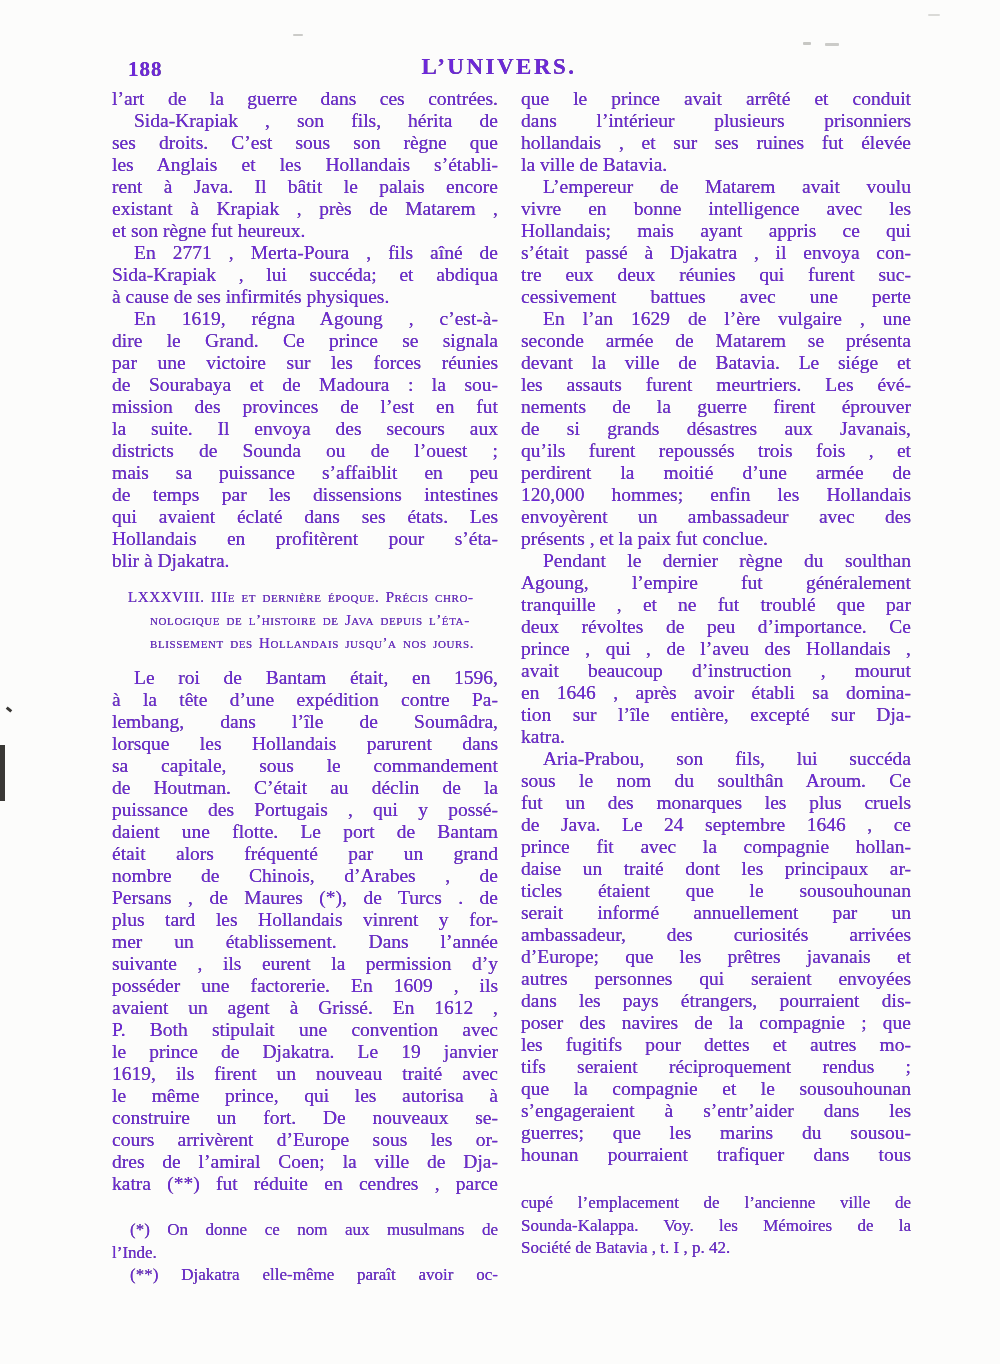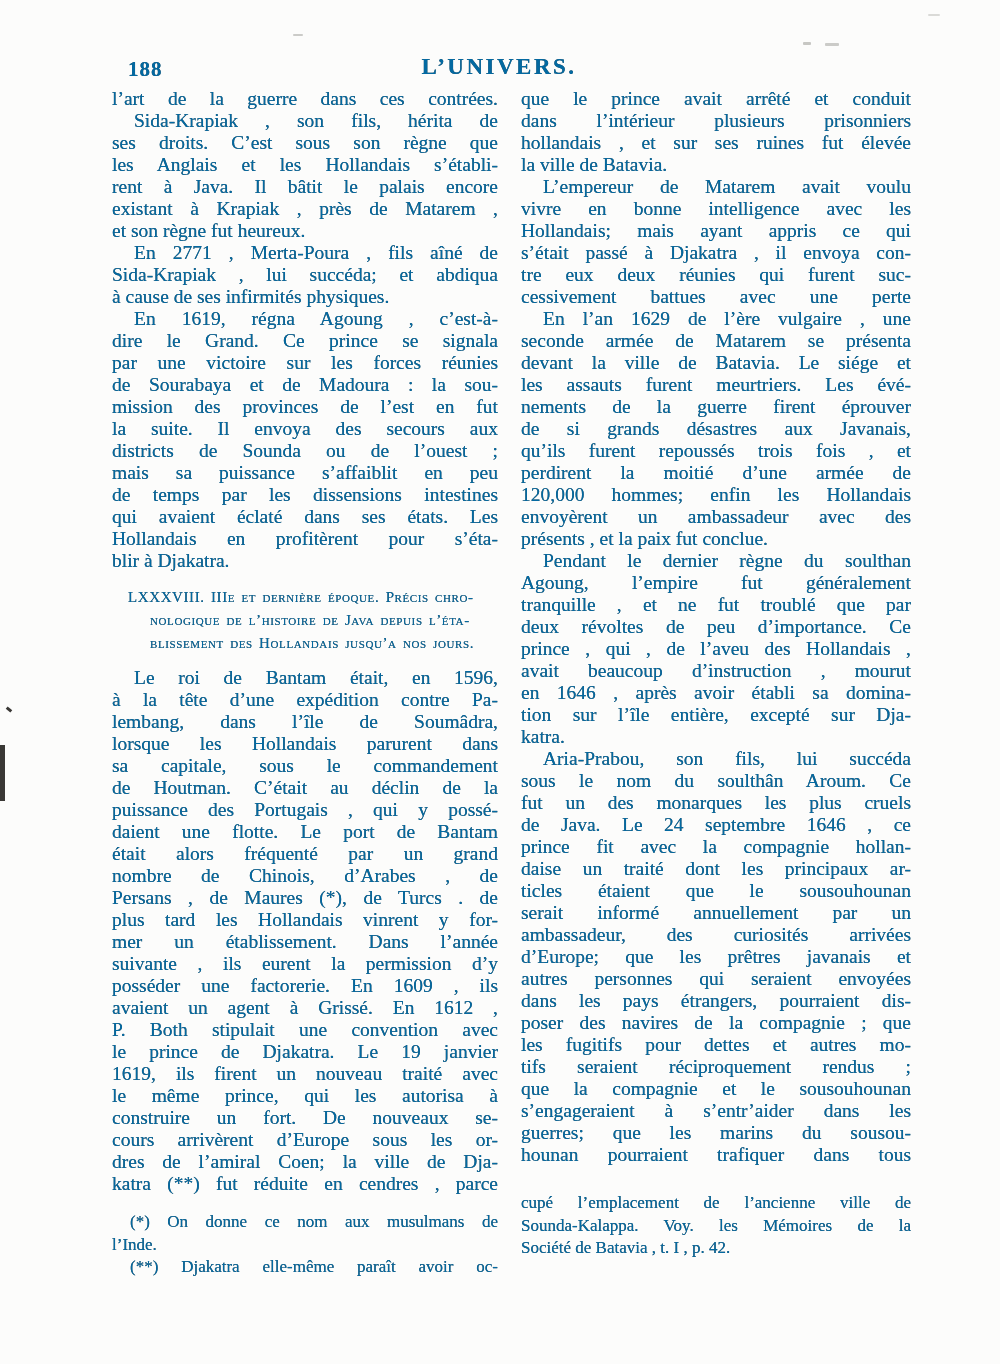--- a/index.html
+++ b/index.html
@@ -3,21 +3,21 @@
 <meta charset="utf-8">
 <style>
   html, body { margin: 0; padding: 0; background: #e8e8e6; }
   .page {
     position: relative;
     width: 1000px;
     height: 1364px;
     margin: 0 auto;
     background: #fcfcfb;
     font-family: "Liberation Serif", "DejaVu Serif", serif;
-    color: #0369a1;
+    color: #6d28d9;
     overflow: hidden;
     text-shadow: 0 0 0.6px rgba(30,28,25,0.75);
   }
   .header { position: absolute; top: 54px; left: 112px; width: 785px; height: 32px; }
   .page-number {
     position: absolute; left: 16px; top: 3px;
     font-size: 21px; font-weight: bold; letter-spacing: 1px;
   }
   .running-title {
     position: absolute; left: 0; right: 11px; top: 0; text-align: center;
@@ -47,21 +47,21 @@
     letter-spacing: 0.6px;
     word-spacing: 2px;
     text-align: left;
     text-align-last: auto;
     padding-left: 38px;
   }
   .section-heading .line:first-child { padding-left: 16px; }
 
   .footnotes { font-size: 17px; line-height: 22.5px; }
   .footnotes .para.indent .line:first-child { text-indent: 18px; }
-  .column.left  .footnotes { margin-top: 16px; }
+  .column.left  .footnotes { margin-top: 24px; }
   .column.right .footnotes { margin-top: 26px; }
 
   
   .speckle { position: absolute; background: #9a9a96; border-radius: 1px; }
   .edge-mark { position: absolute; background: #3a3835; }
 </style>
 </head>
 <body>
 
 <div class="page">

